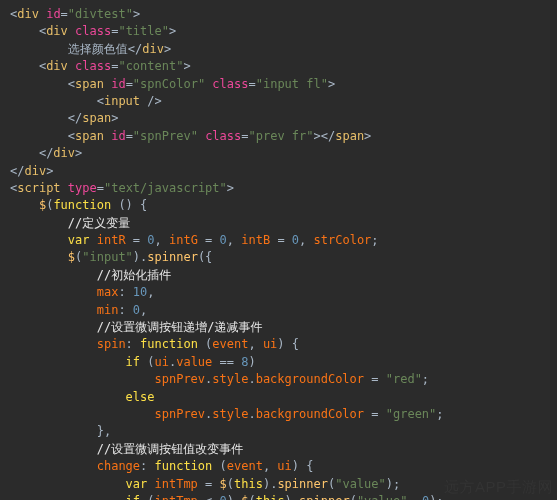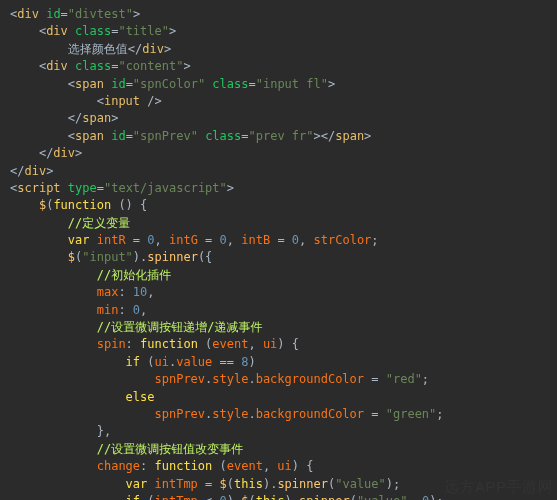--- a/index.html
+++ b/index.html
@@ -13,29 +13,29 @@
     height: 500px;
     overflow: hidden;
     position: relative;
   }
   pre {
     white-space: pre;
     padding: 6px 8px 6px 10px;
     margin: 0;
   }
   .tag   { color: #e8bf6a; text-align: center; }
-  .attr  { color: #22c55e; }
+  .attr  { color: #ec4899; }
   .str   { color: #6a8759; }
   .punct { color: #a9b7c6; }
   .kw    { color: #fde047; }
   .num   { color: #6897bb; }
   .id    { color: #f97316; }
   .fn    { color: #ffc66d; }
   .txt   { color: #a9b7c6; margin-top: 16px; }
-  .cmt   { color: #bef264; }
+  .cmt   { color: #e5e5e5; }
 
   .watermark {
     position: absolute;
     bottom: 2px;
     right: 4px;
     color: #a8a8a8;
     font-size: 13px;
     font-family: sans-serif;
     pointer-events: none;
   }

